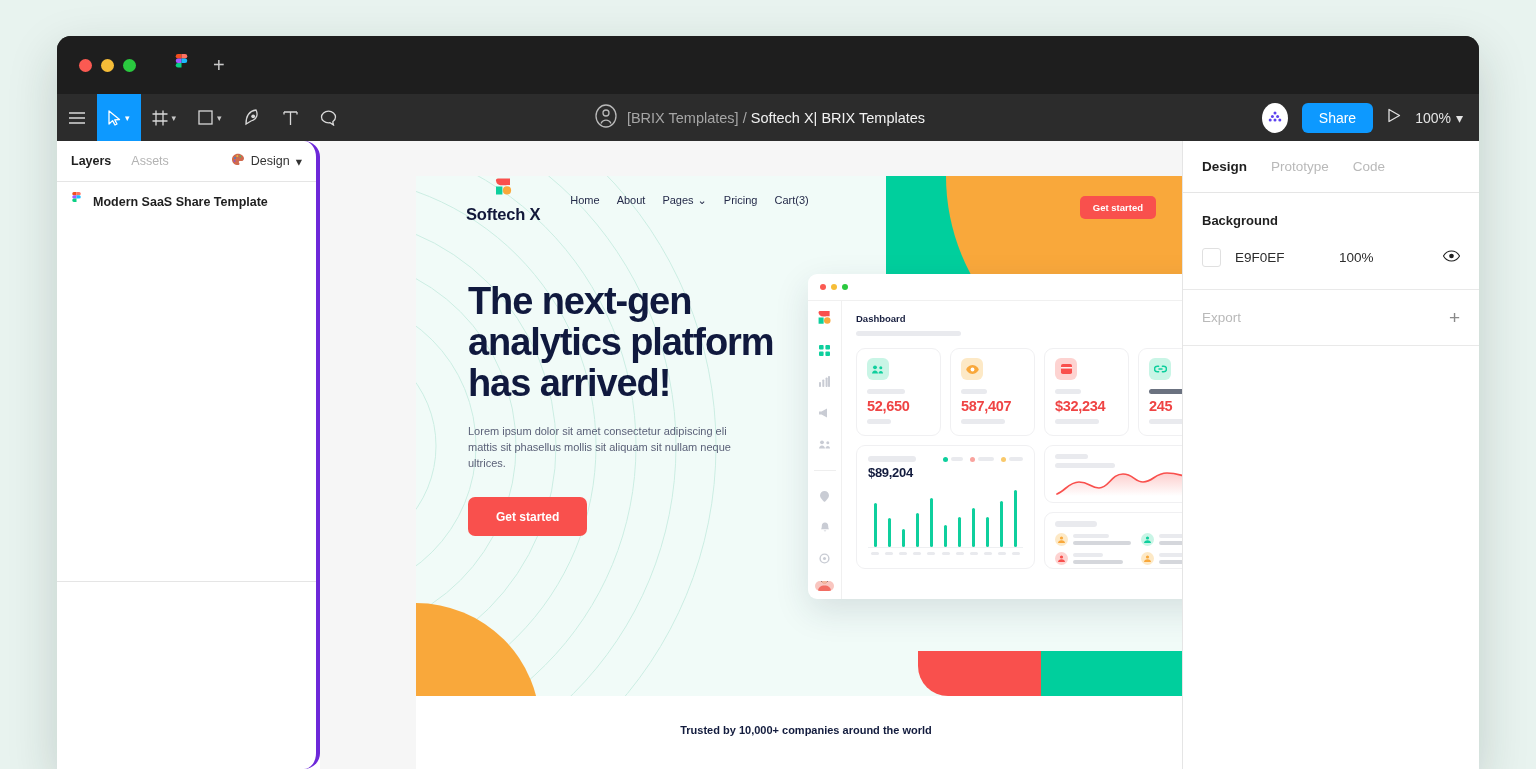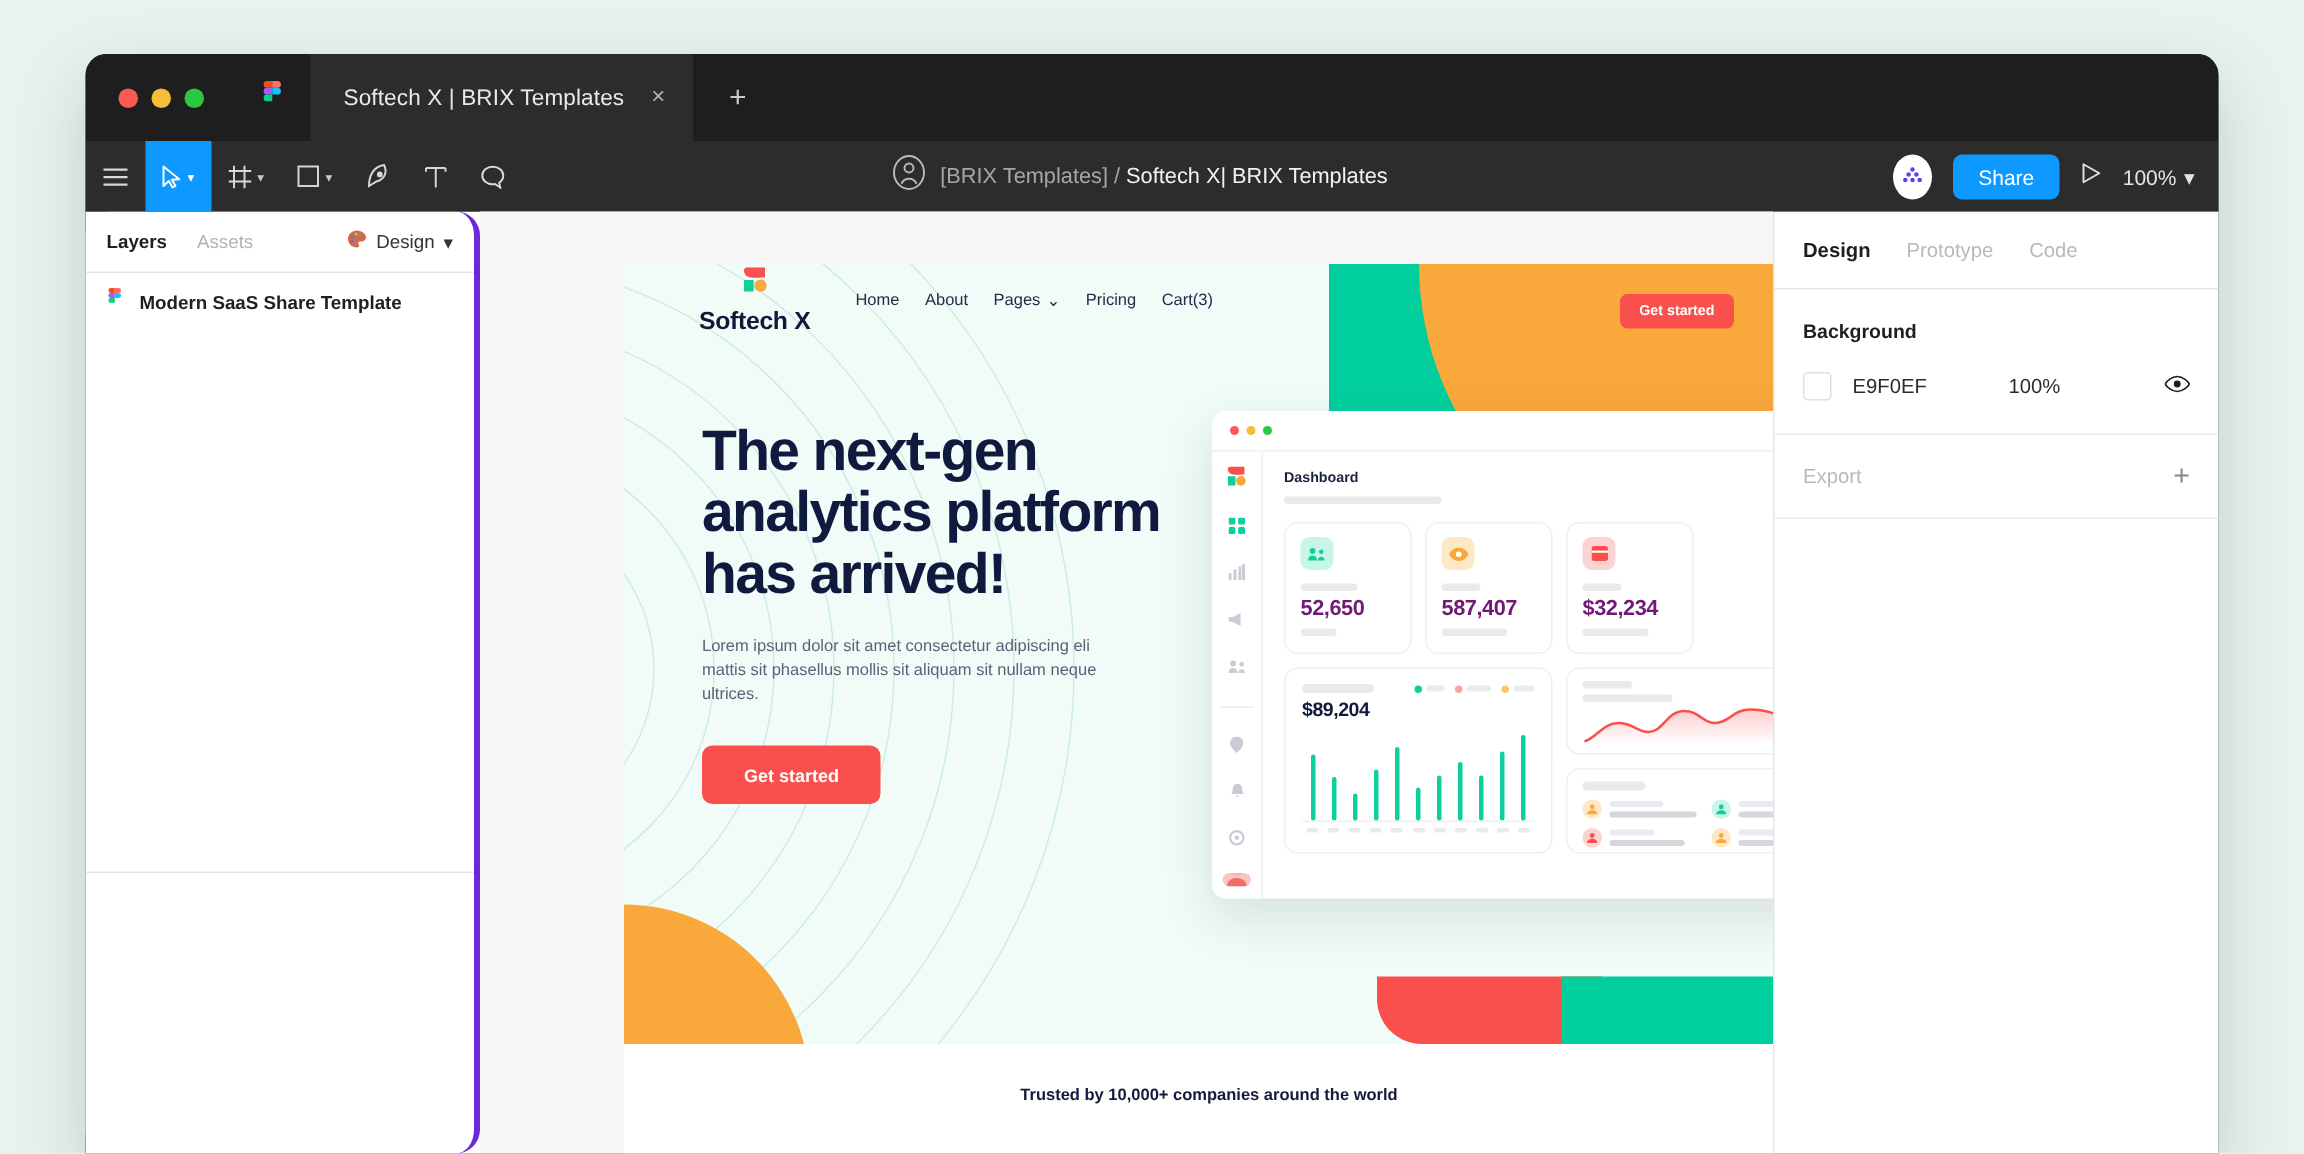--- a/index.html
+++ b/index.html
@@ -192,21 +192,21 @@
   }
   .dash-main { flex: 1; padding: 12px 0 0 14px; }
   .dash-title { font-size: 9.5px; font-weight: bold; color: #192040; }
   .skel { background: #e9eaee; border-radius: 3px; }
   .stats { display: flex; gap: 9px; margin-top: 12px; }
   .stat-card {
     width: 85px; height: 88px; border: 1px solid #f0f0f2; border-radius: 9px;
     padding: 9px 10px; flex: none;
   }
   .stat-ico { width: 22px; height: 22px; border-radius: 6px; display: flex; align-items: center; justify-content: center; }
-  .stat-num { font-size: 14.5px; font-weight: bold; color: #701a75; margin-top: 4px; letter-spacing: -.3px; }
+  .stat-num { font-size: 14.5px; font-weight: bold; color: #ef4444; margin-top: 4px; letter-spacing: -.3px; }
   .panels { display: flex; gap: 9px; margin-top: 9px; }
   .chart-card { width: 179px; height: 124px; border: 1px solid #f0f0f2; border-radius: 9px; padding: 10px 11px; flex: none; }
   .chart-head { display: flex; align-items: center; }
   .legend { margin-left: auto; display: flex; gap: 7px; align-items: center; }
   .legend-item { display: flex; align-items: center; gap: 3px; }
   .legend-dot { width: 5px; height: 5px; border-radius: 50%; }
   .chart-amount { font-size: 13px; font-weight: bold; color: #121b3d; margin-top: 3px; letter-spacing: -.3px; }
   .bars { display: flex; align-items: flex-end; gap: 0; height: 62px; margin-top: 6px; border-bottom: 1px solid #eef0f2; }
   .bar-slot { width: 14.5px; display: flex; justify-content: center; align-items: flex-end; height: 100%; }
   .bar { width: 3px; background: #0ecf9d; border-radius: 2px; }
@@ -240,24 +240,20 @@
     <div class="figma-mini">
       <svg width="15" height="22" viewBox="0 0 15 22">
         <path d="M4 0h3.5v4.5H4A2.25 2.25 0 0 1 4 0z" fill="#f24e1e"></path>
         <path d="M7.5 0H11a2.25 2.25 0 0 1 0 4.5H7.5z" fill="#ff7262"></path>
         <path d="M4 4.5h3.5V9H4a2.25 2.25 0 0 1 0-4.5z" fill="#a259ff"></path>
         <path d="M7.5 4.5H11a2.25 2.25 0 0 1 0 4.5H7.5z" fill="#1abcfe"></path>
         <path d="M4 9h3.5v4.5H4A2.25 2.25 0 0 1 4 9z" fill="#0acf83"></path>
       </svg>
     </div>
 
-    <div class="tab">
-      <span class="tab-title">Softech X | BRIX Templates</span>
-      <span class="tab-close">×</span>
-    </div>
     <span class="tab-plus">+</span>
   </div>
 
   <div class="toolbar">
 
     <div class="tb-btn">
       <svg width="18" height="14" viewBox="0 0 18 14">
         <g stroke="#d8d8d8" stroke-width="1.5">
           <line x1="1" y1="2" x2="17" y2="2"></line>
             <line x1="1" y1="7" x2="17" y2="7"></line>
@@ -561,20 +557,34 @@
                   </div>
                   <div class="stat-card">
                     <div class="stat-ico" style="background:#fdd3d1">
                       <svg width="11" height="10" viewBox="0 0 11 10">
                           <rect x="0" y="0" width="11" height="10" rx="1.8" fill="#f9504d"></rect>
                           <rect x="0" y="3.1" width="11" height="1.4" fill="#fff"></rect>
                         </svg>
                     </div>
                     <div class="skel" style="width:26px;height:5px;margin-top:9px"></div>
                     <div class="stat-num">$32,234</div>
+                    <div class="skel" style="width:44px;height:5px;margin-top:5px"></div>
+                  </div>
+                  <div class="stat-card">
+                    <div class="stat-ico" style="background:#c9f5e6">
+                      <svg width="13" height="8" viewBox="0 0 13 8">
+                          <g fill="none" stroke="#0ecf9d" stroke-width="1.5" stroke-linecap="round">
+                        <path d="M5 4H8"></path>
+                            <path d="M4.6 1.3H3.2a2.7 2.7 0 0 0 0 5.4h1.4"></path>
+                            <path d="M8.4 1.3h1.4a2.7 2.7 0 0 1 0 5.4H8.4"></path>
+                          </g>
+                        </svg>
+                    </div>
+                    <div class="skel" style="width:40px;height:5px;margin-top:9px;background:#6b7280"></div>
+                    <div class="stat-num">245</div>
                     <div class="skel" style="width:44px;height:5px;margin-top:5px"></div>
                   </div>
                 </div>
 
                 <div class="panels">
                   <div class="chart-card">
                     <div class="chart-head">
                       <div class="skel" style="width:48px;height:6px"></div>
                       <div class="legend">
                         <span class="legend-item">

